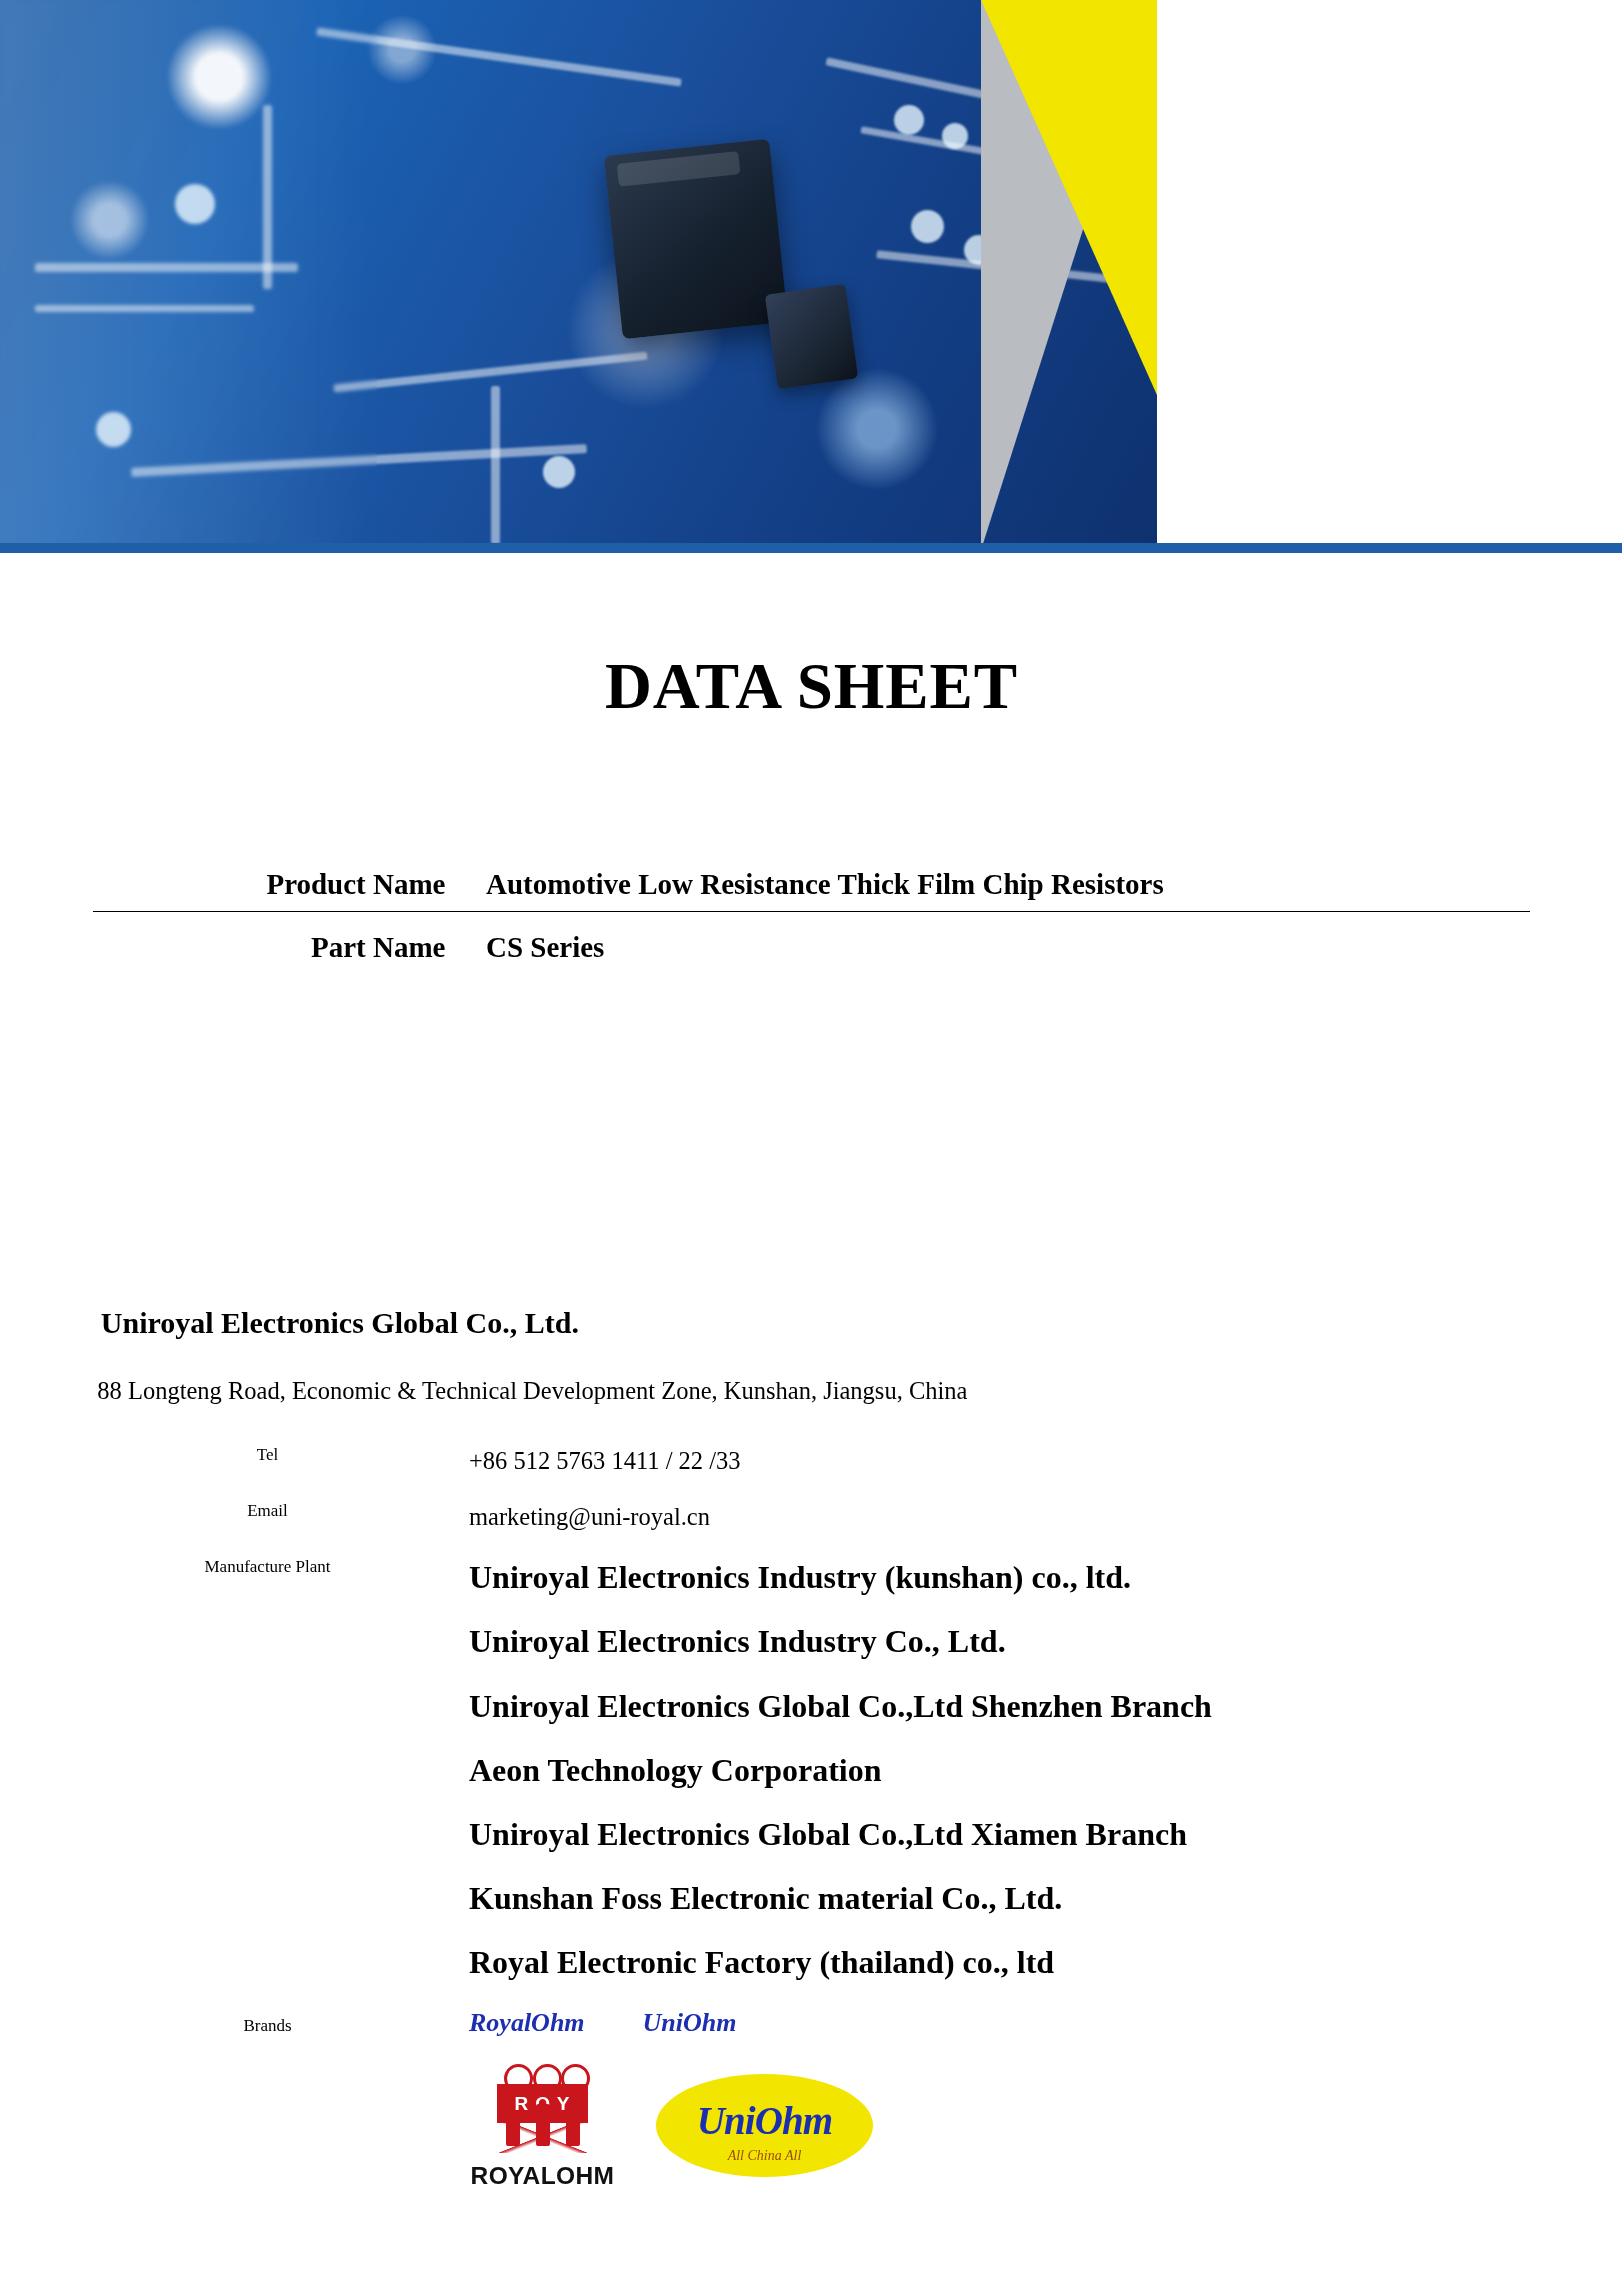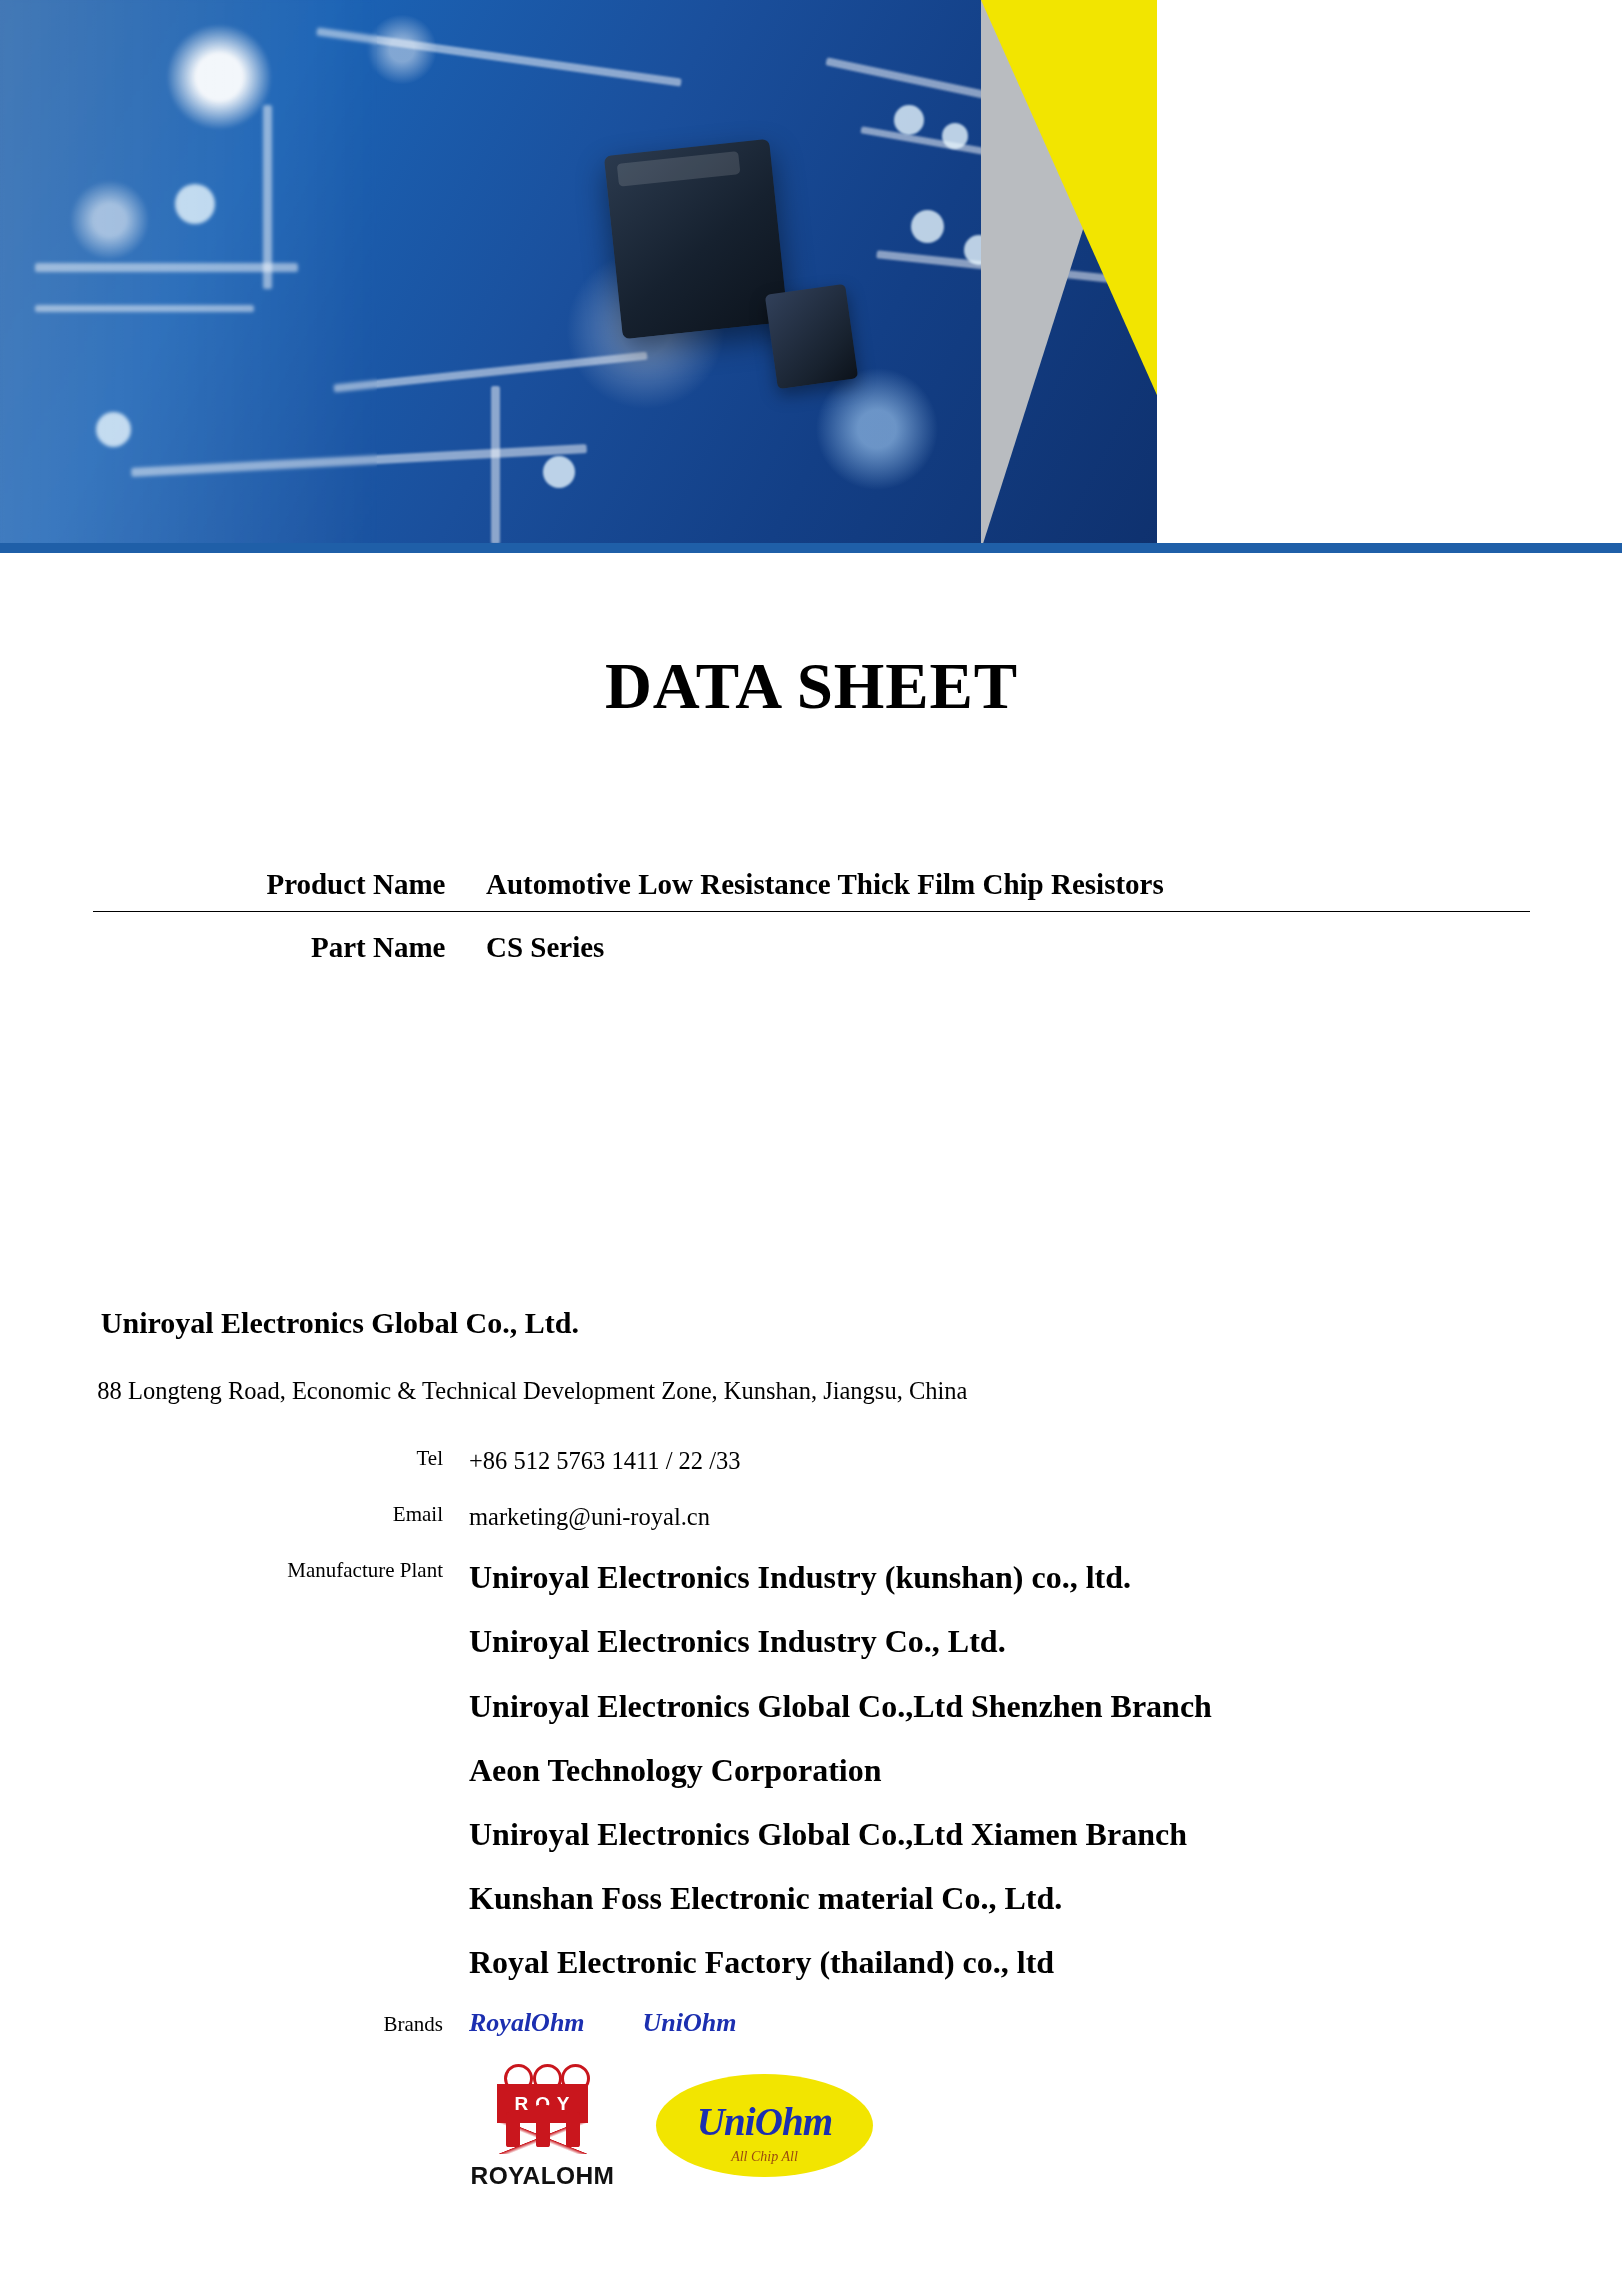--- a/index.html
+++ b/index.html
@@ -227,23 +227,23 @@
     margin-top: 39px;
     width: 1437px;
   }
   .info-row {
     display: flex;
     align-items: flex-start;
     margin-bottom: 23px;
   }
   .info-label {
     width: 377px;
-    text-align: right;
+    text-align: center;
     padding-right: 26px;
-    font-size: 21px;
+    font-size: 17px;
     box-sizing: border-box;
     line-height: 1.35;
   }
   .info-value {
     font-size: 24.5px;
     line-height: 1.35;
   }
   .plant-list div {
     margin-bottom: 21px;
     font-size: 32px;
@@ -456,19 +456,19 @@
           <div class="vee"></div>
           <div class="bar" style="left:19px; height:35px;"></div>
           <div class="bar" style="left:49px; height:42px;"></div>
           <div class="bar" style="left:79px; height:35px;"></div>
         </div>
         <div class="word">ROYALOHM</div>
       </div>
 
       <div class="uniohm">
         <div class="u-word">UniOhm</div>
-        <div class="u-sub">All Chip All</div>
+        <div class="u-sub">All China All</div>
       </div>
     </div>
 
   </div>
 </div>
 
 
 </body></html>

